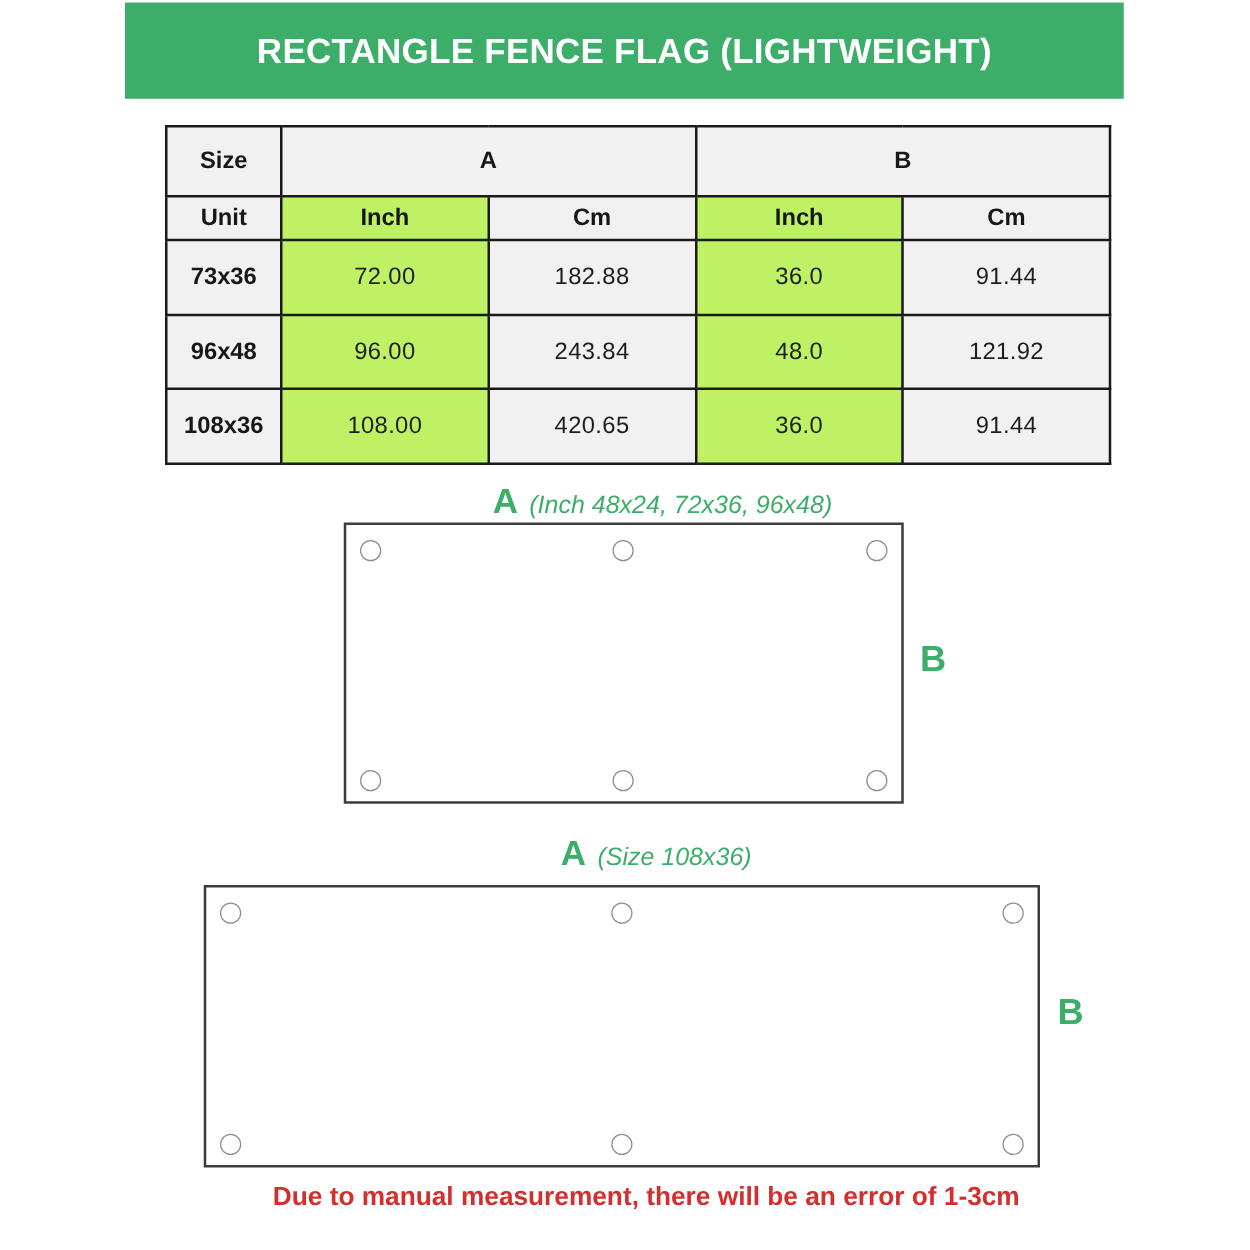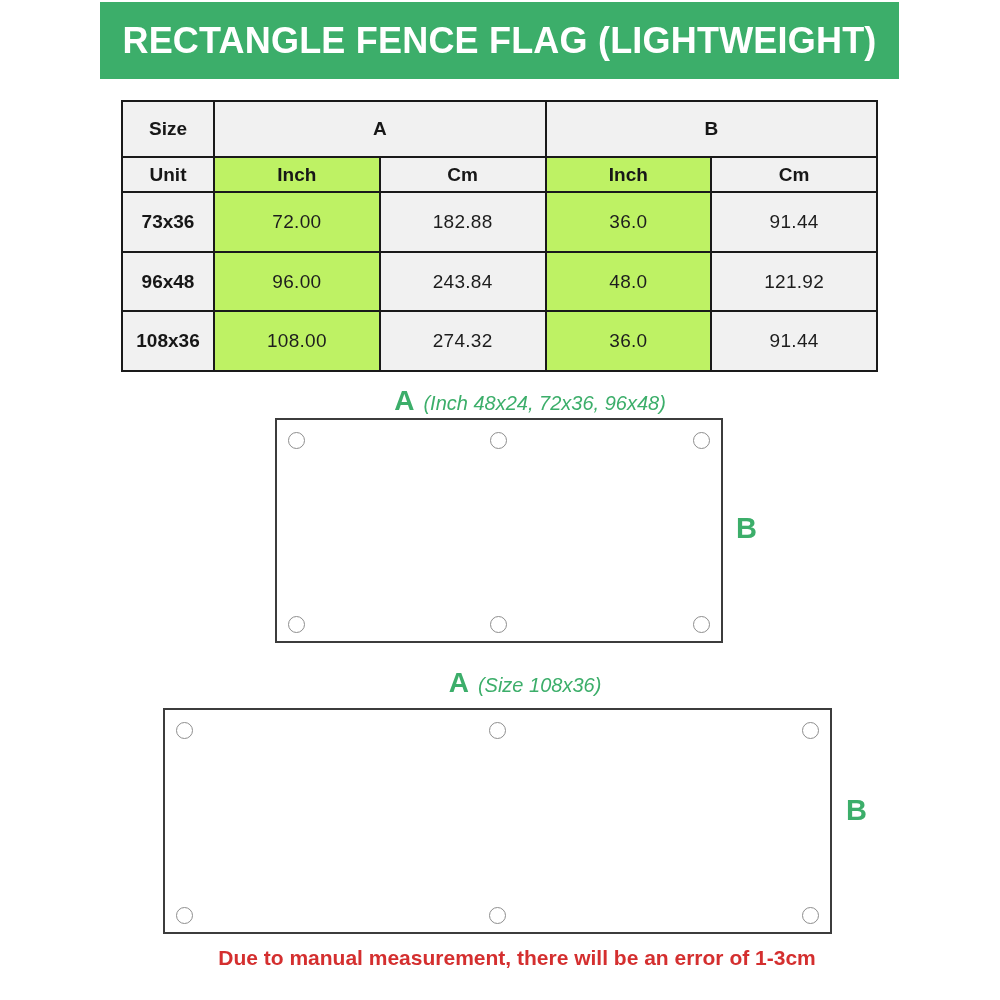--- a/index.html
+++ b/index.html
@@ -17,30 +17,30 @@
   
   .banner {
     position: absolute;
     left: 100px; top: 2px;
     width: 799px; height: 77px;
     background: #3cae6a;
     display: flex; align-items: center; justify-content: center;
   }
   .banner h1 {
     color: #ffffff;
-    font-size: 36px;
+    font-size: 28px;
     font-weight: bold;
     letter-spacing: 0.2px;
     white-space: nowrap;
   }
 
   
   table.size-table {
     position: absolute;
-    left: 121px; top: 100px;
+    left: 132px; top: 100px;
     width: 757px; height: 272px;
     border-collapse: collapse;
     table-layout: fixed;
     font-size: 19px;
   }
   table.size-table th, table.size-table td {
     border: 2px solid #1a1a1a;
     text-align: center;
     vertical-align: middle;
     background: #bef264;
@@ -156,21 +156,21 @@
     <tr class="drow">
       <th class="cell-gray">96x48</th>
       <td>96.00</td>
       <td class="cell-gray">243.84</td>
       <td>48.0</td>
       <td class="cell-gray">121.92</td>
     </tr>
     <tr class="drow">
       <th class="cell-gray">108x36</th>
       <td>108.00</td>
-      <td class="cell-gray">274.32</td>
+      <td class="cell-gray">420.65</td>
       <td>36.0</td>
       <td class="cell-gray">91.44</td>
     </tr>
   </tbody>
     </table>
 
   <div class="diagram-label diagram-label-1">
     <span class="label-letter">A</span>
     <span class="label-note">(Inch 48x24, 72x36, 96x48)</span>
   </div>

